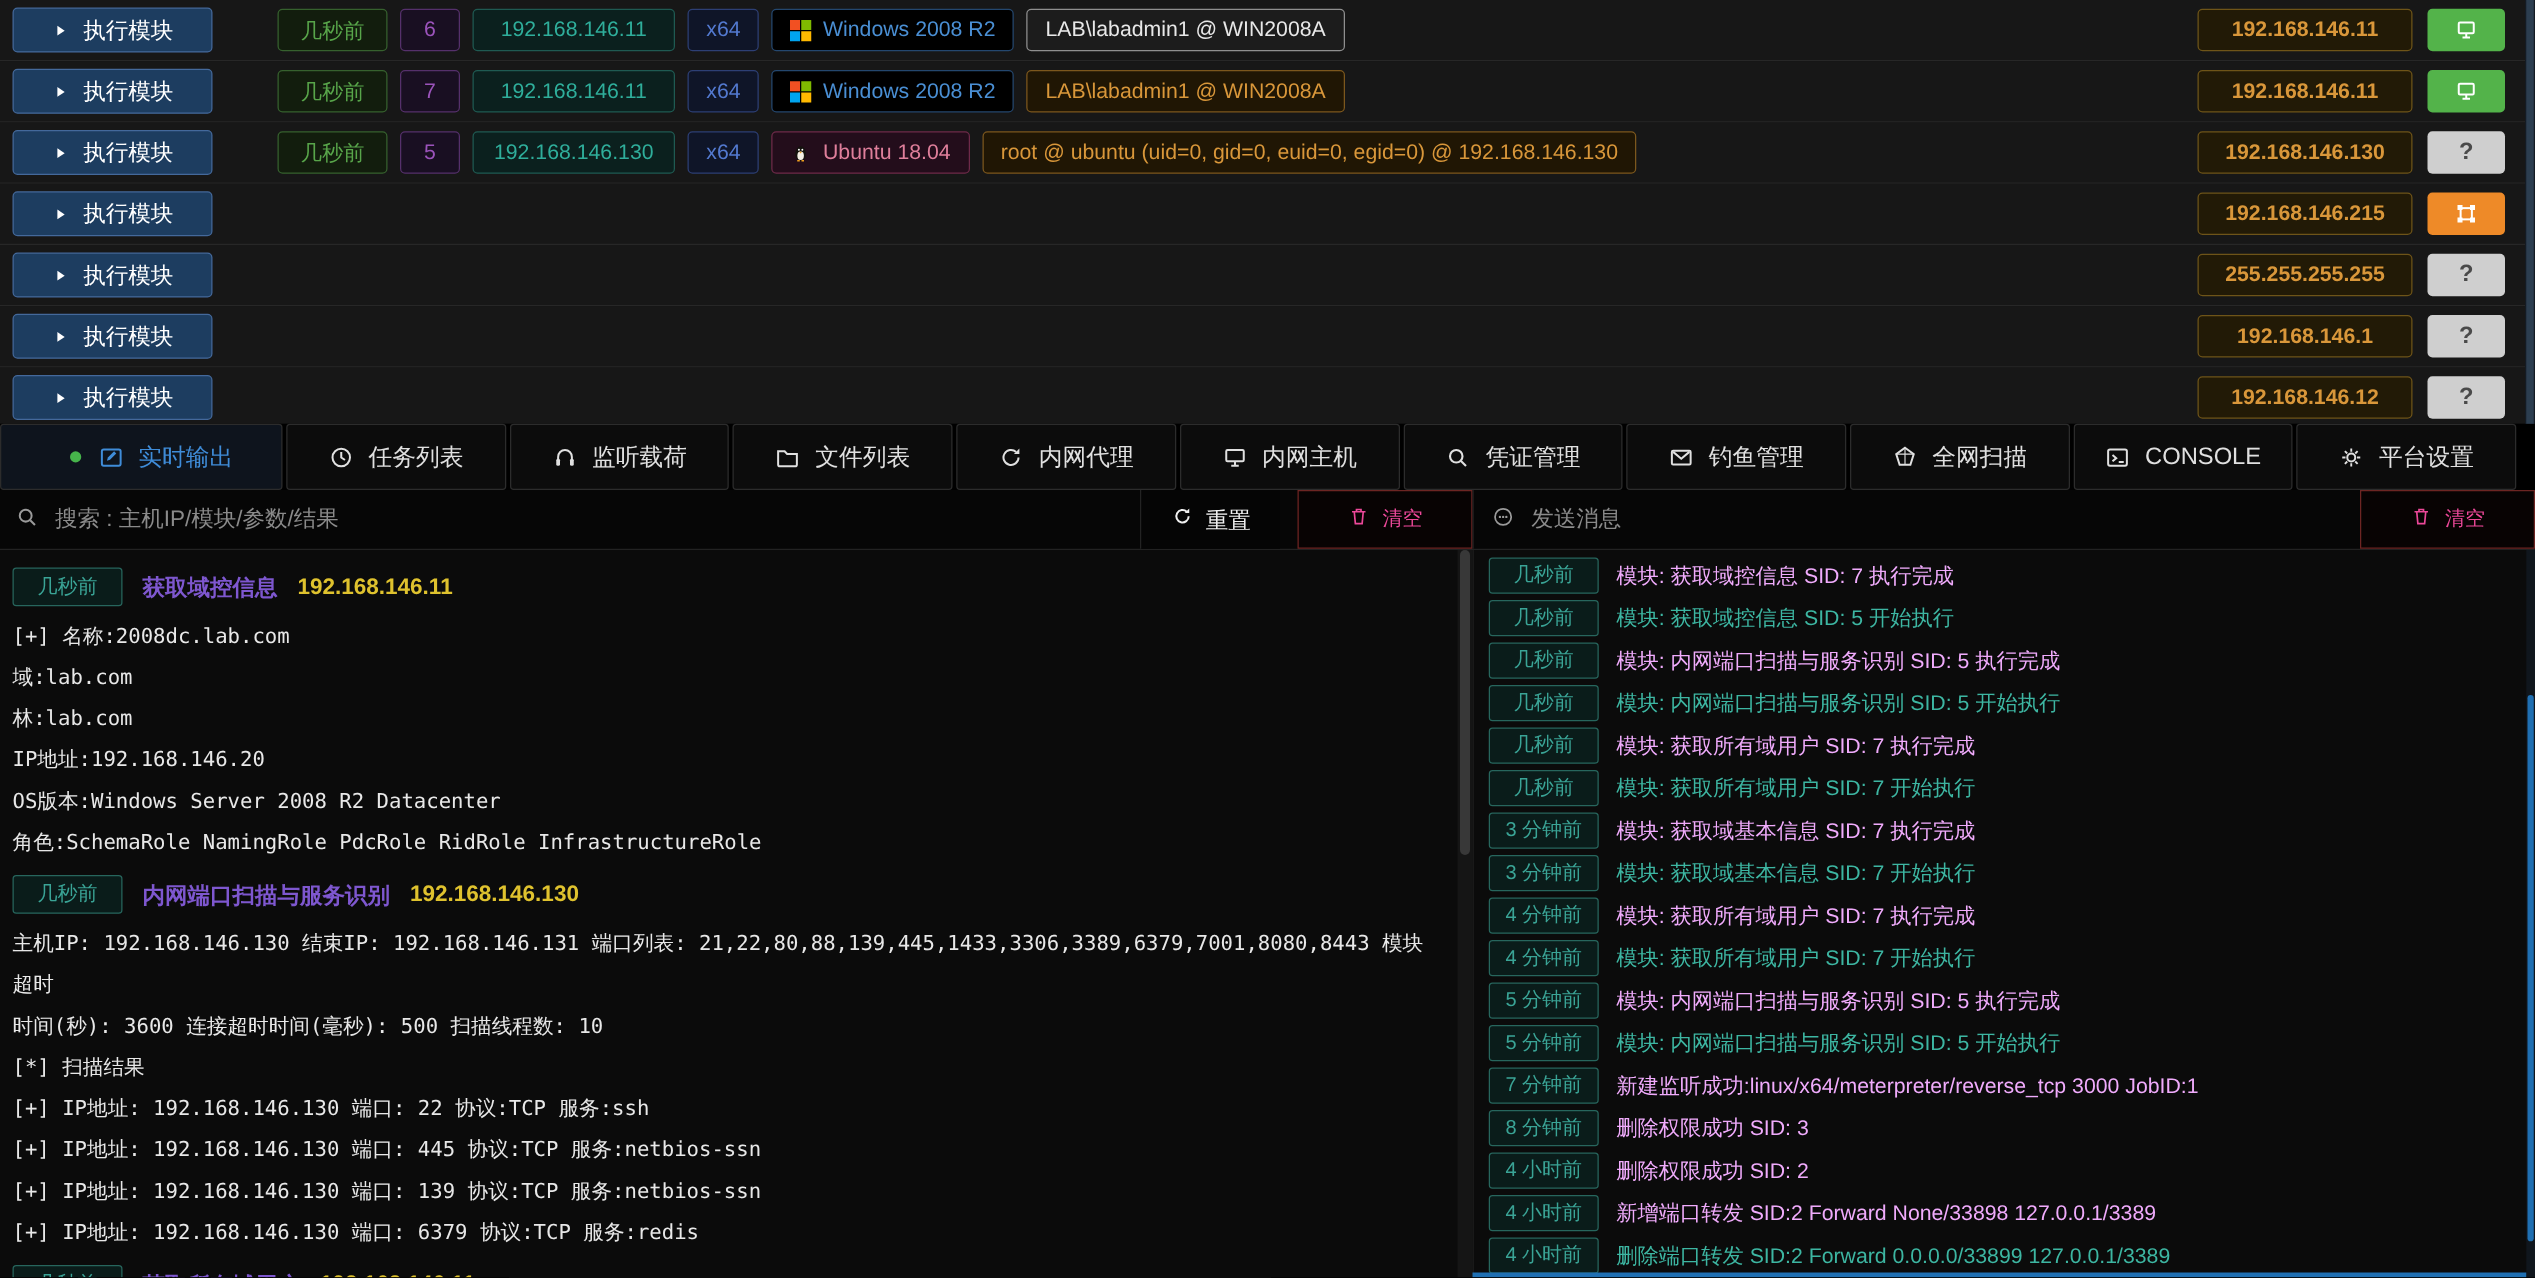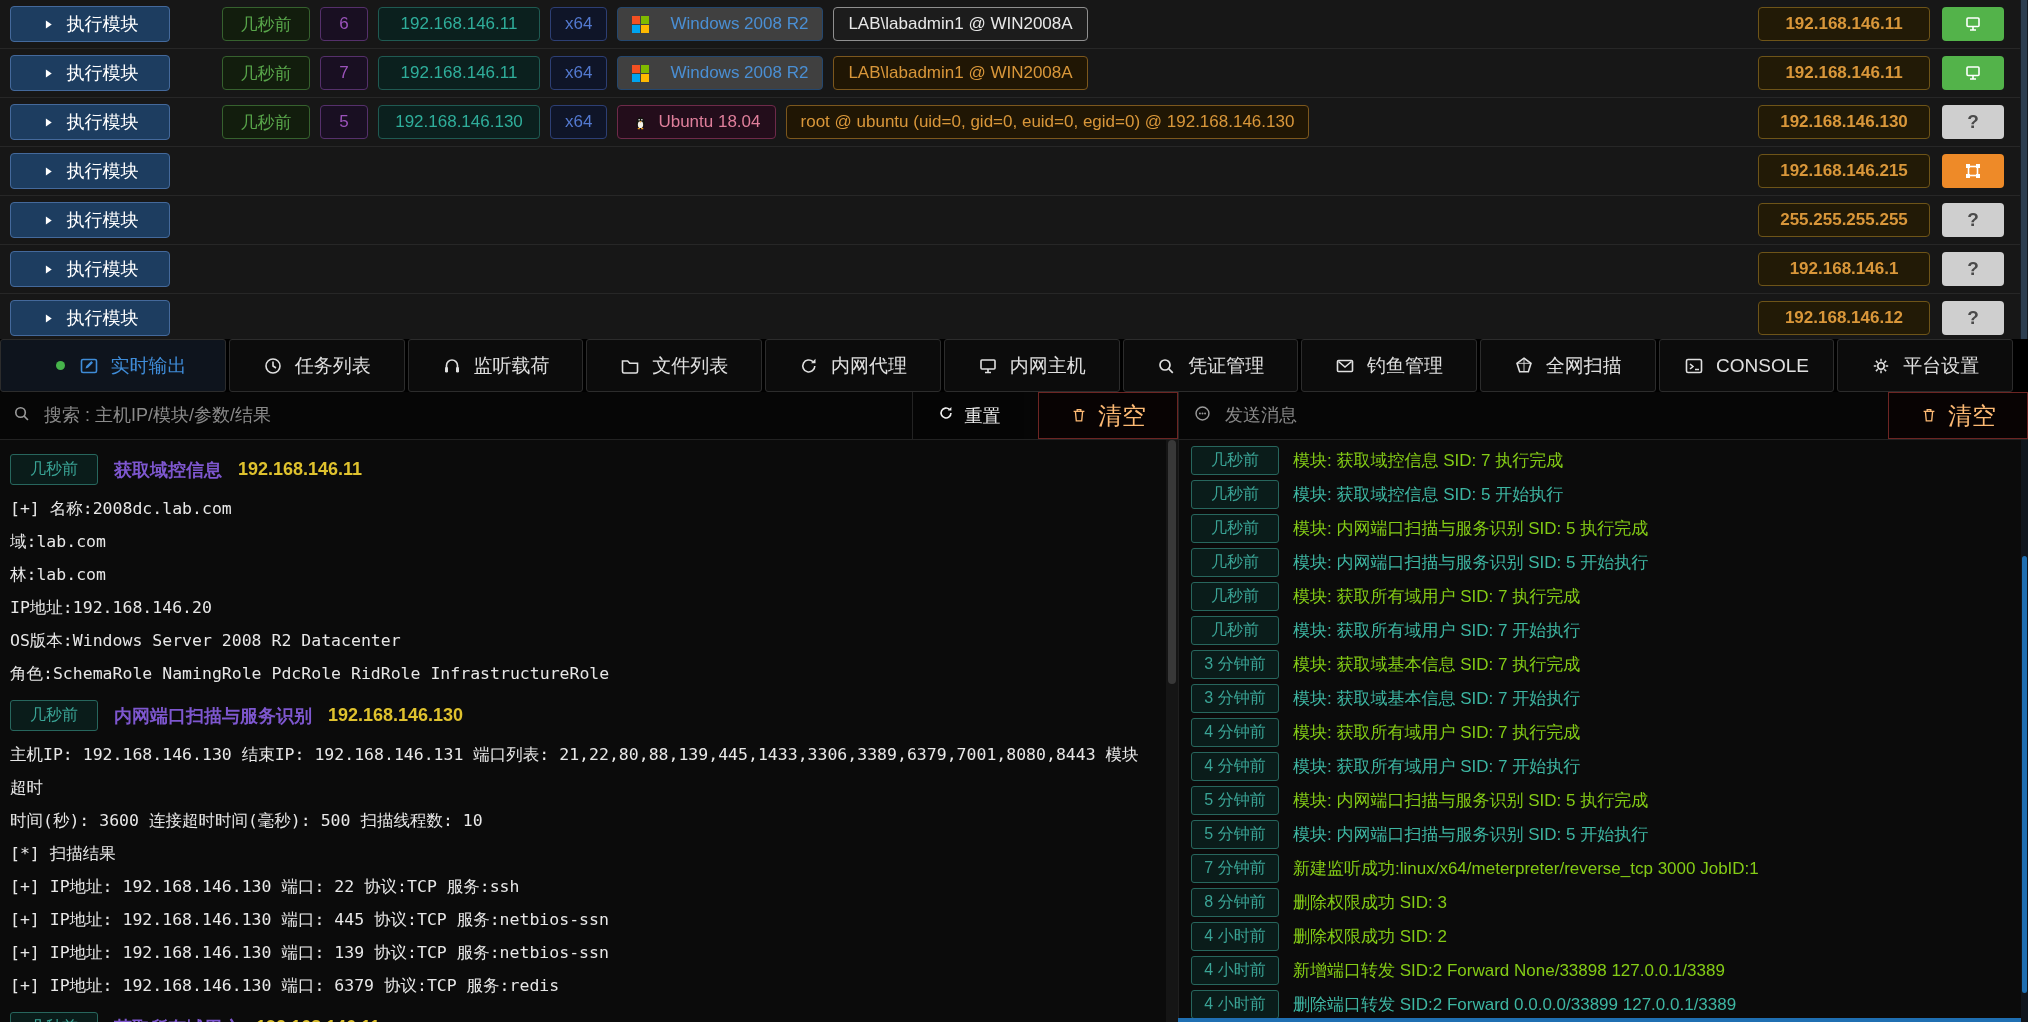--- a/index.html
+++ b/index.html
@@ -14,21 +14,21 @@
         border-radius:4px;color:#fff;font-size:18px;display:flex;align-items:center;
         justify-content:center;gap:12px;cursor:pointer;font-family:inherit;}
   .exec-btn svg{flex:0 0 auto;}
   .badges{display:flex;align-items:center;gap:10px;margin-left:52px;}
   .badge{height:34px;display:inline-flex;align-items:center;justify-content:center;
         padding:0 14px;border:1px solid;border-radius:4px;font-size:17px;box-sizing:border-box;white-space:nowrap;}
   .b-time{color:#58a54a;border-color:#36612e;background:#121d0d;min-width:88px;}
   .b-sid{color:#9b53bb;border-color:#55306b;background:#190f22;min-width:48px;}
   .b-ip{color:#2fae9b;border-color:#1f5a52;background:#0b201e;min-width:162px;}
   .b-arch{color:#5379cf;border-color:#2d3f74;background:#0f1528;min-width:50px;}
-  .b-os-win{color:#4a8fd4;border-color:#24476e;background:#404040;gap:21px;}
+  .b-os-win{color:#4a8fd4;border-color:#24476e;background:#000000;gap:9px;}
   .b-os-lin{color:#df7f9b;border-color:#6e2a49;background:#230d1b;gap:9px;}
   .b-user-white{color:#e8e8e8;border-color:#8f8f8f;background:#1c1c1c;}
   .b-user-orange{color:#d9973a;border-color:#7c571d;background:#201604;}
   .right{margin-left:auto;display:flex;align-items:center;gap:12px;padding-right:24px;}
   .b-rip{color:#d9973a;border-color:#6e5418;background:#221a06;min-width:172px;font-weight:bold;}
   .action{width:62px;height:34px;border-radius:4px;display:flex;align-items:center;
         justify-content:center;border:none;cursor:pointer;font-family:inherit;}
   .action.monitor{background:#53b34a;color:#fff;}
   .action.question{background:#cfcfcf;color:#4a4a4a;font-size:19px;font-weight:bold;}
   .action.frame{background:#ee8a28;color:#fff;}
@@ -46,21 +46,21 @@
   
   .toolbar{height:48px;display:flex;background:#060606;border-bottom:1px solid #222;box-sizing:border-box;}
   .search-wrap{flex:0 0 912px;display:flex;align-items:center;padding-left:12px;gap:11px;color:#9a9a9a;box-sizing:border-box;}
   .toolbar input{background:transparent;border:none;outline:none;color:#d8d8d8;font-size:18px;
         flex:1;font-family:inherit;min-width:0;}
   .toolbar input::placeholder{color:#8a8a8a;}
   .btn-reset{width:112px;height:100%;display:flex;align-items:center;justify-content:center;gap:10px;
         color:#f0f0f0;font-size:18px;background:#050505;border:none;border-left:1px solid #232323;
         cursor:pointer;font-family:inherit;box-sizing:border-box;}
   .btn-clear{width:140px;height:100%;display:flex;align-items:center;justify-content:center;gap:10px;
-        color:#fdba74;font-size:24px;background:#080303;border:1px solid #6d2523;cursor:pointer;
+        color:#ec4899;font-size:16px;background:#080303;border:1px solid #6d2523;cursor:pointer;
         font-family:inherit;box-sizing:border-box;margin-left:14px;}
   .msg-wrap{flex:1;display:flex;align-items:center;gap:11px;padding-left:14px;color:#9a9a9a;
         border-left:1px solid #222;box-sizing:border-box;min-width:0;}
   .btn-clear2{margin-left:0;width:140px;}
 
   
   .content{display:flex;height:582px;position:relative;background:#0b0b0b;}
   .logpane{width:1166px;flex:0 0 1166px;padding:4px 14px 0 10px;box-sizing:border-box;overflow:hidden;}
   .loghead{display:flex;align-items:center;gap:16px;margin:10px 0 7px;}
   .lh-time{min-width:88px;height:31px;display:inline-flex;align-items:center;justify-content:center;
@@ -71,21 +71,21 @@
   .logline{font-family:"DejaVu Sans Mono",monospace;font-size:16.5px;line-height:33px;
         color:#e8e8e8;white-space:pre-wrap;word-break:break-all;}
   .vsb-left{width:12px;flex:0 0 12px;background:#151515;position:relative;}
   .vsb-left i{position:absolute;top:0;left:2px;width:8px;height:42%;background:#383838;border-radius:4px;}
   .notifpane{flex:1;padding:6px 0 0 12px;overflow:hidden;border-left:1px solid #1f1f1f;box-sizing:border-box;}
   .nrow{display:flex;align-items:center;gap:14px;margin-bottom:5px;}
   .n-time{min-width:88px;height:29px;display:inline-flex;align-items:center;justify-content:center;
         font-size:16px;color:#3aa496;border:1px solid #27665d;background:#0a1c1a;border-radius:3px;
         padding:0 8px;box-sizing:border-box;white-space:nowrap;}
   .n-text{font-size:17px;white-space:nowrap;}
-  .tone-success{color:#84cc16;}
+  .tone-success{color:#f0abfc;}
   .tone-start{color:#3db6a2;}
 
   
   .sb-sessions{position:absolute;right:0;top:0;width:8px;height:339px;background:#141b23;}
   .sb-sessions i{position:absolute;top:0;left:1px;width:6px;height:100%;background:#2c3e50;}
   .sb-content{position:absolute;right:0;top:440px;width:7px;height:582px;background:#10161d;}
   .sb-content i{position:absolute;top:20%;left:1px;width:5px;height:75%;background:#1f6fb2;border-radius:3px;}
   .sb-bottom{position:absolute;left:1178px;right:7px;bottom:0;height:4px;background:#1f6fb2;}
 </style>
 </head>

